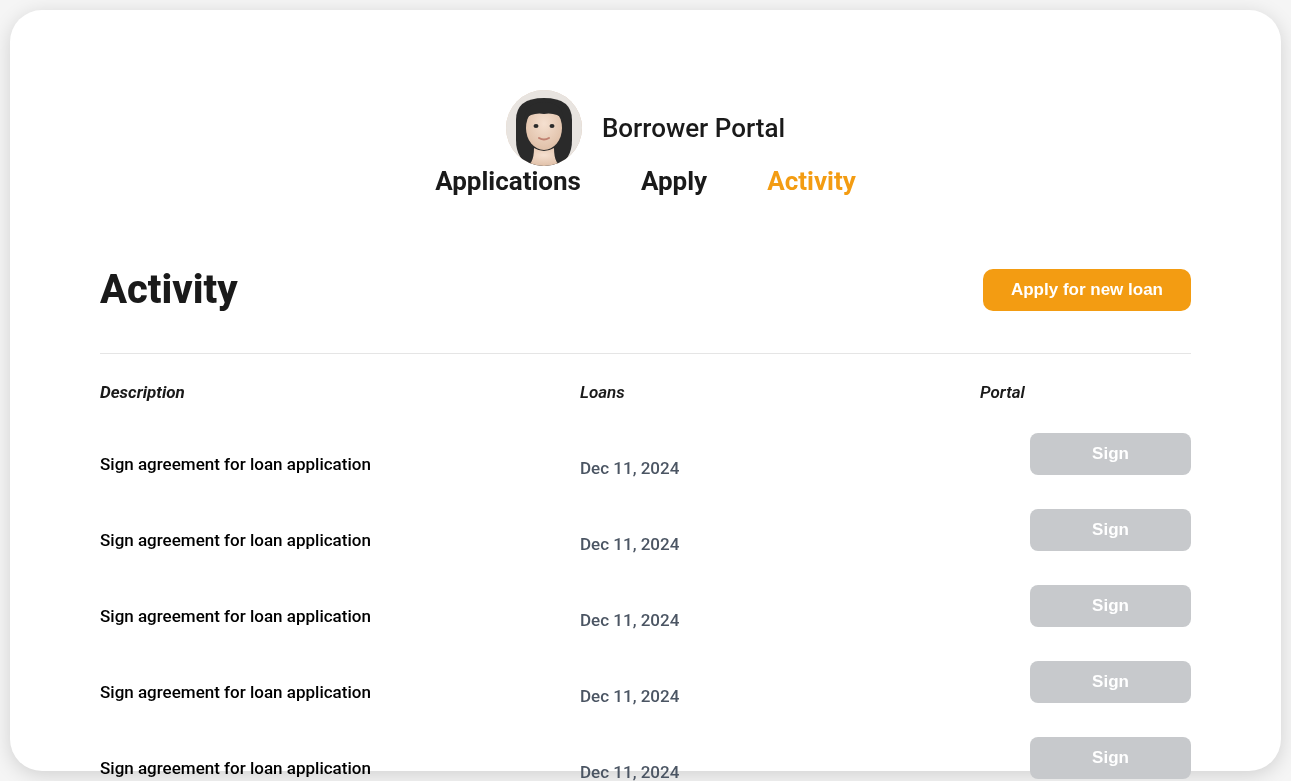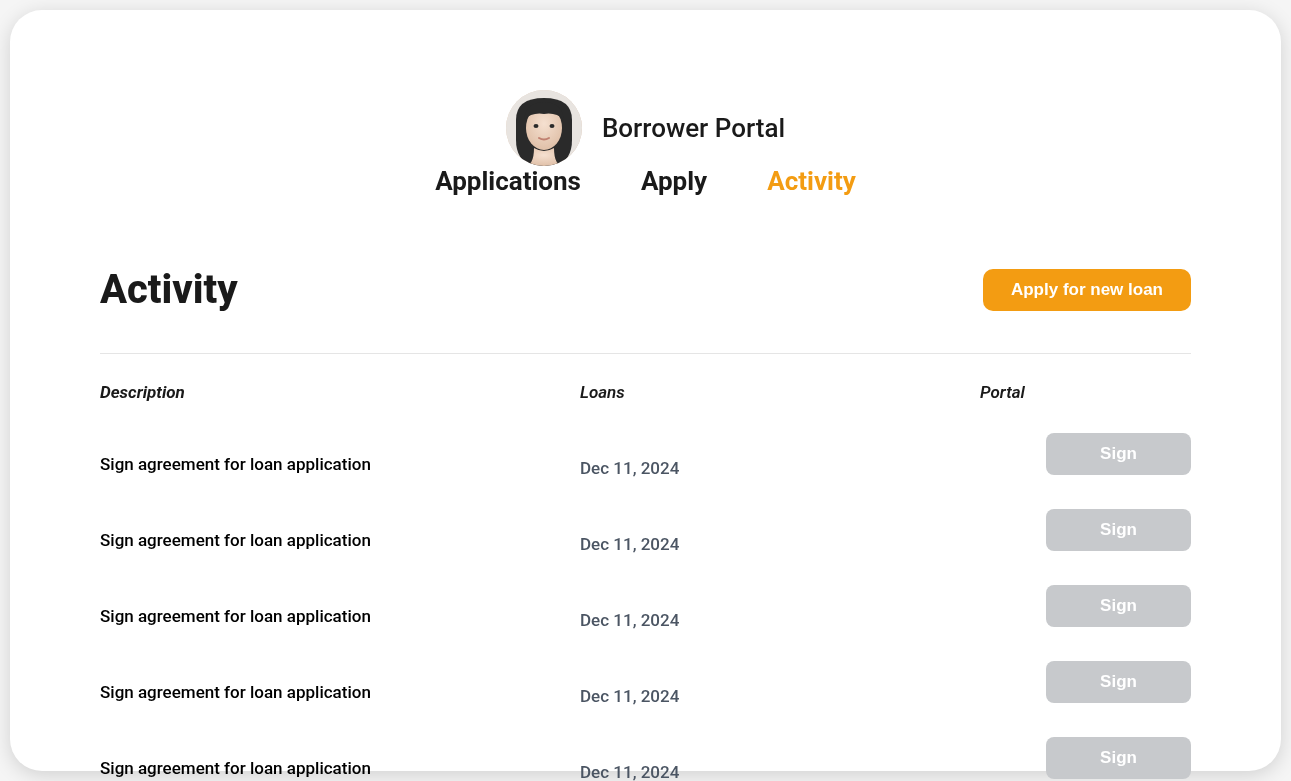--- a/index.html
+++ b/index.html
@@ -129,21 +129,21 @@
     }
     .td-action {
       display: flex;
       justify-content: flex-end;
     }
     .sign-button {
       background: #c7c9cc;
       color: #ffffff;
       border: none;
       border-radius: 8px;
-      width: 145px;
+      width: 161px;
       padding: 11px 0;
       font-size: 17px;
       font-weight: 700;
       cursor: pointer;
     }
   </style>
 </head>
 <body>
 
 <div class="card">

